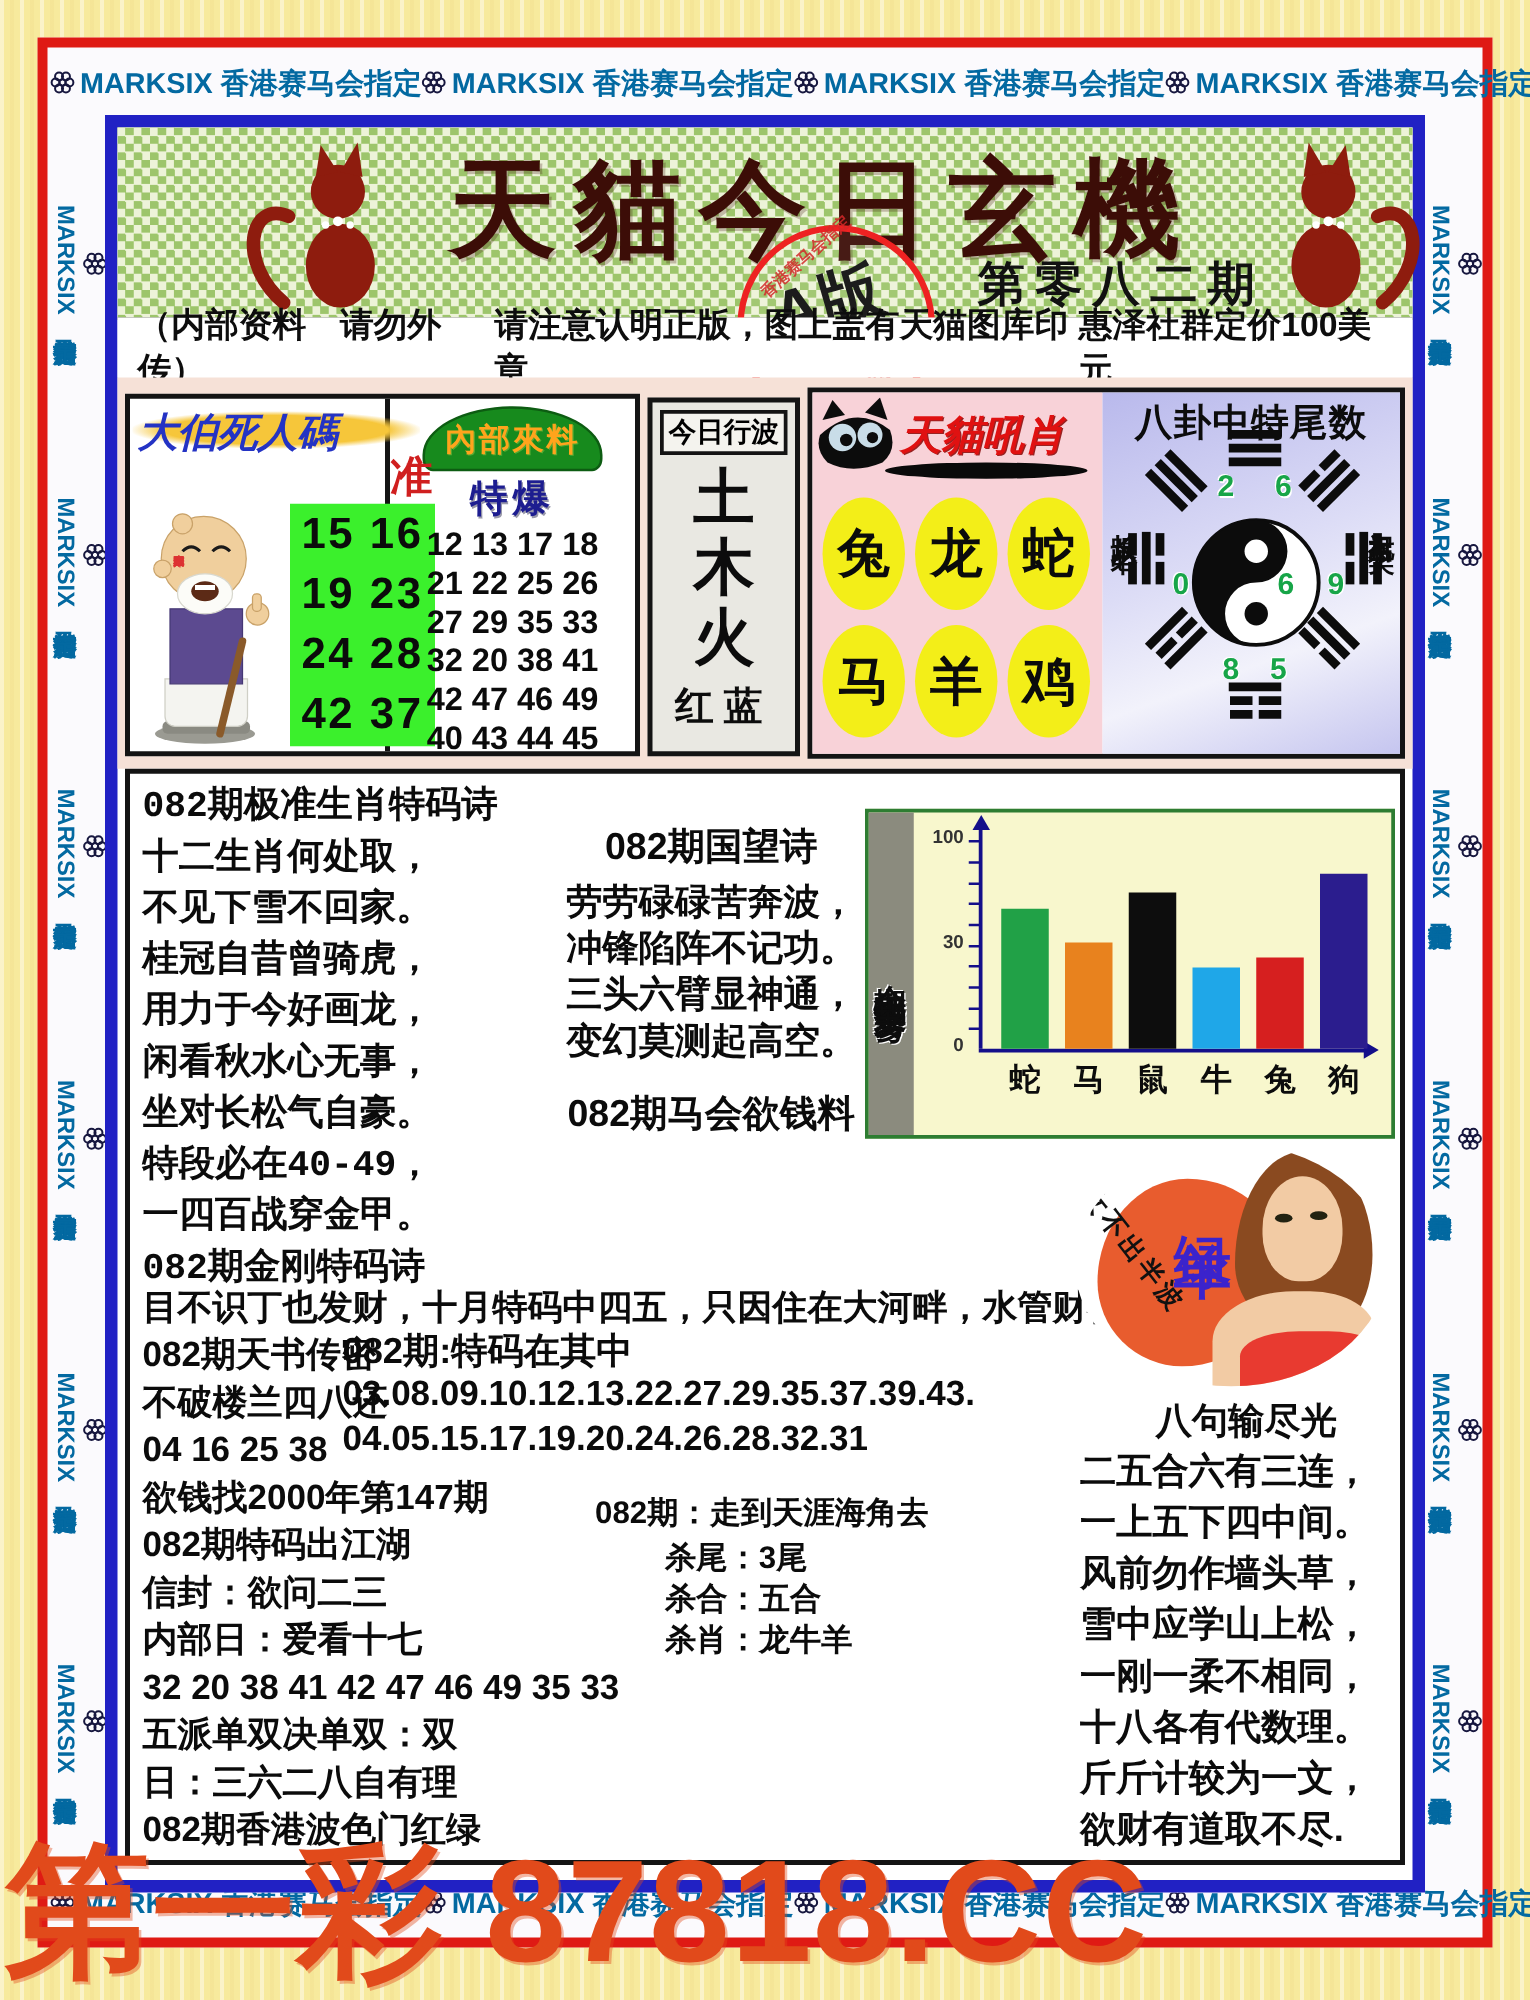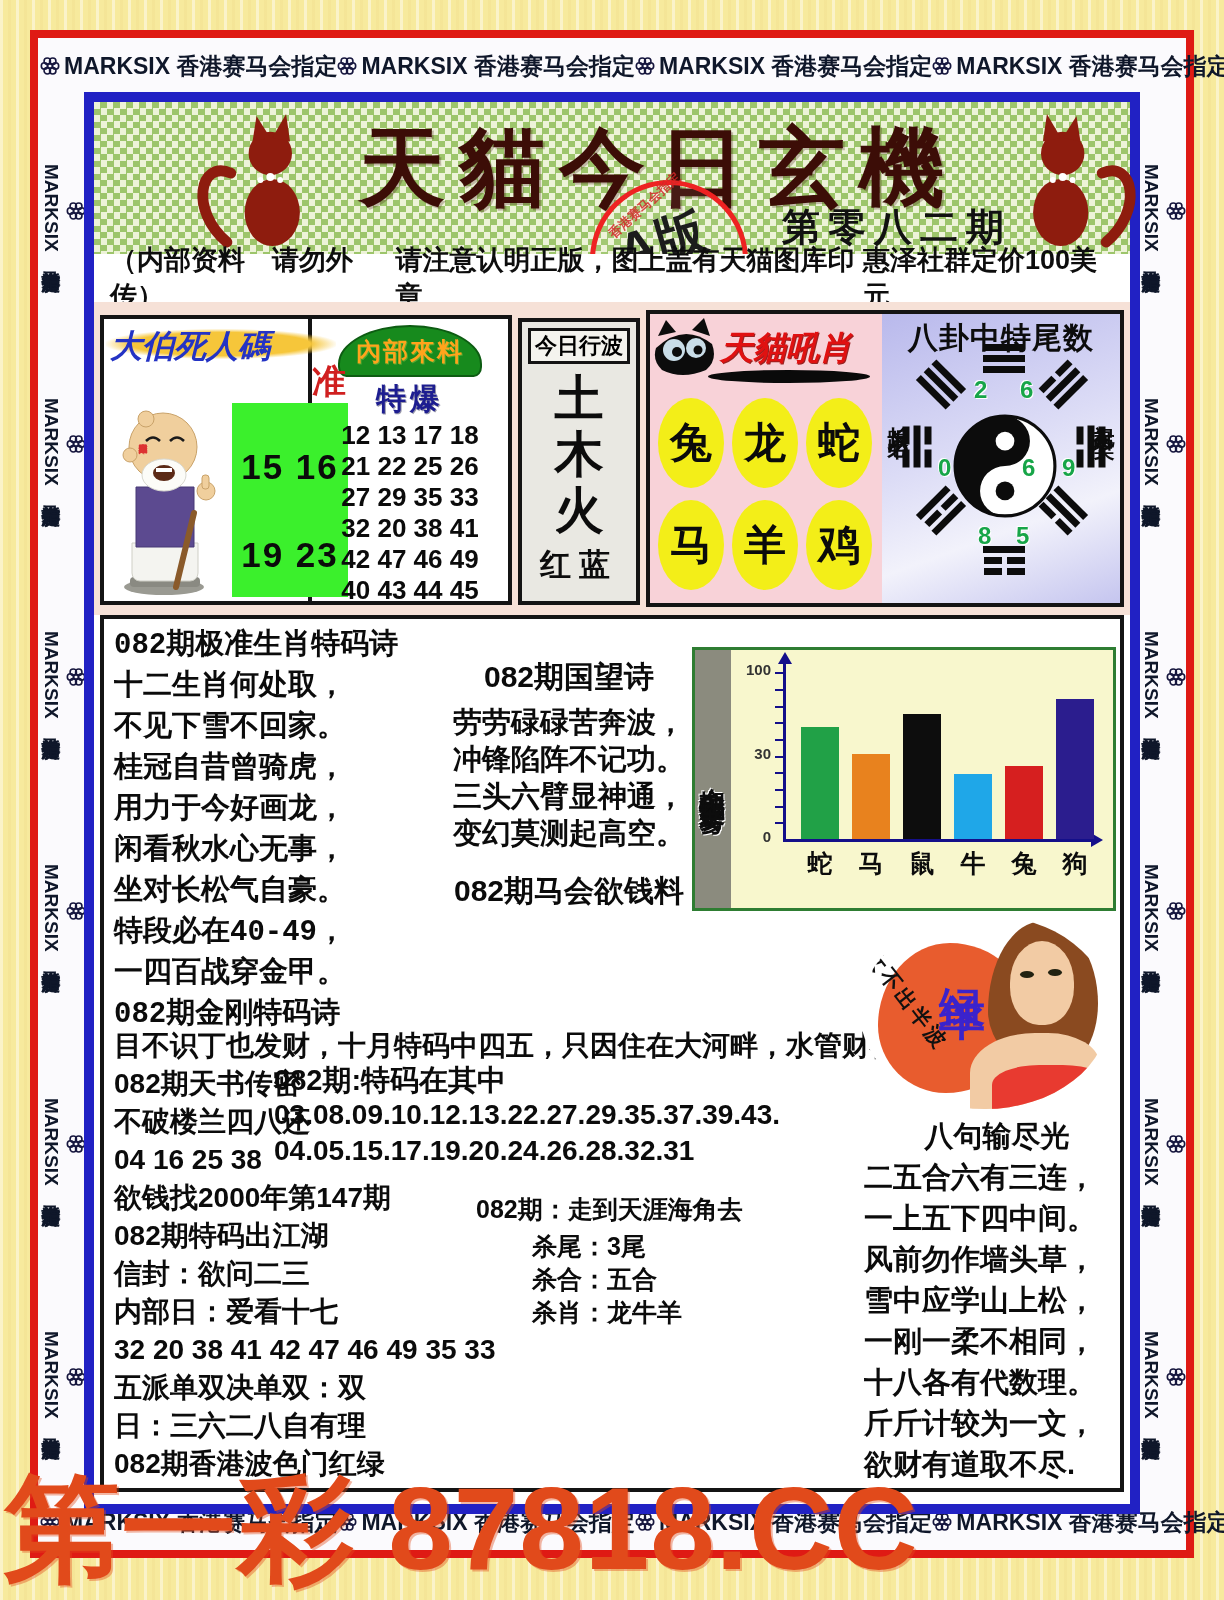--- a/index.html
+++ b/index.html
@@ -6,21 +6,21 @@
   body{
     width:1224px;height:1600px;position:relative;overflow:hidden;
     font-family:"Liberation Sans","DejaVu Sans",sans-serif;
     background-color:#f7ea9d;
     background-image:repeating-linear-gradient(90deg,rgba(255,255,255,.45) 0 3px,rgba(0,0,0,0) 3px 8px,rgba(240,220,140,.35) 8px 11px,rgba(0,0,0,0) 11px 16px);
   }
   .abs{position:absolute;}
   
   .red-frame{left:30px;top:30px;width:1148px;height:1512px;border:8px solid #df1a14;background:#fbfafd;z-index:1;}
   .blue-frame{left:84px;top:92px;width:1036px;height:1402px;border:10px solid #2121c4;background:#ffffff;z-index:2;}
-  .strip{z-index:2;display:flex;align-items:center;justify-content:space-around;color:#0f172a;background:#fbfafd;}
+  .strip{z-index:2;display:flex;align-items:center;justify-content:space-around;color:#0369a1;background:#fbfafd;}
   .strip-h{left:40px;width:1144px;height:52px;font-size:23px;font-weight:600;}
   .strip-top{top:40px;}
   .strip-bottom{top:1500px;height:44px;}
   .strip-v{top:94px;width:44px;height:1400px;flex-direction:column;font-size:19px;font-weight:600;}
   .strip-left{left:40px;}
   .strip-right{left:1140px;}
   .strip-item{display:flex;align-items:center;gap:4px;white-space:nowrap;}
   .strip-v .strip-item{flex-direction:column;writing-mode:vertical-rl;gap:2px;}
   .flower{display:inline-block;line-height:0;}
   
@@ -46,21 +46,21 @@
   .panel{position:absolute;background:#fff;border:4px solid #141414;box-sizing:border-box;}
   
   .p1{left:6px;top:13px;width:412px;height:290px;display:flex;}
   .p1-left{width:204px;position:relative;}
   .p1-title{left:6px;top:6px;font-size:32px;font-weight:900;font-style:italic;color:#2433c4;white-space:nowrap;z-index:2;}
   .p1-swoosh{left:2px;top:10px;width:230px;height:30px;background:radial-gradient(ellipse at center,#f6c63a 0%,#f6c63a 55%,rgba(0,0,0,0) 72%);z-index:1;}
   .p1-zhun{left:208px;top:40px;font-size:34px;font-weight:900;color:#d01f1f;z-index:2;}
   .oldman{left:2px;top:76px;width:122px;height:202px;}
   .robe-note{left:32px;top:118px;writing-mode:vertical-rl;font-size:9px;color:#d33;font-weight:700;z-index:3;}
   .green-box{left:128px;top:84px;width:116px;height:194px;background:#3bf02c;text-align:center;}
-  .green-box div{font-size:35px;font-weight:900;color:#0b0b0b;line-height:48px;letter-spacing:2px;margin-top:40px;}
+  .green-box div{font-size:35px;font-weight:900;color:#0b0b0b;line-height:48px;letter-spacing:2px;}
   .p1-div{width:4px;background:#141414;}
   .p1-right{flex:1;position:relative;text-align:center;}
   .arch{margin:6px auto 2px auto;width:140px;height:48px;background:#178a1d;border:2px solid #0d5c12;border-radius:60% 60% 10px 10px/90% 90% 12px 12px;display:flex;align-items:center;justify-content:center;}
   .arch span{color:#ffa41c;font-size:25px;font-weight:900;letter-spacing:2px;text-shadow:1px 1px 0 #5a3;}
   .tebao{font-size:30px;font-weight:900;color:#1d1d90;letter-spacing:4px;text-shadow:1px 1px 0 #99a;}
   .tebao-rows div{font-size:26px;font-weight:900;color:#0b0b0b;line-height:31px;white-space:nowrap;}
   
   .p2{left:424px;top:16px;width:122px;height:287px;background:#e9e8e2;text-align:center;}
   .p2-head{margin:6px;border:3px solid #141414;background:#f4f3ee;font-size:22px;font-weight:800;line-height:30px;white-space:nowrap;}
   .p2-char{font-size:49px;font-weight:900;color:#0c0c0c;line-height:56px;}

